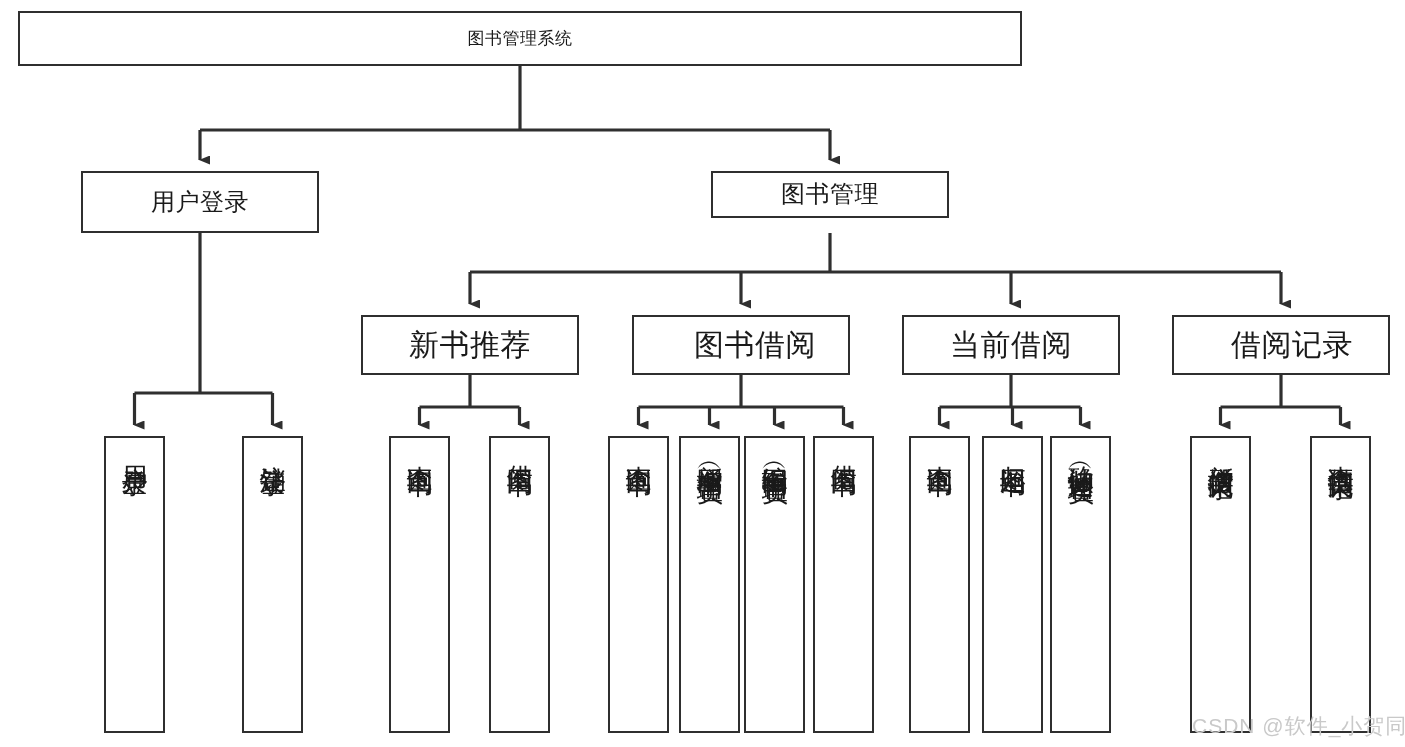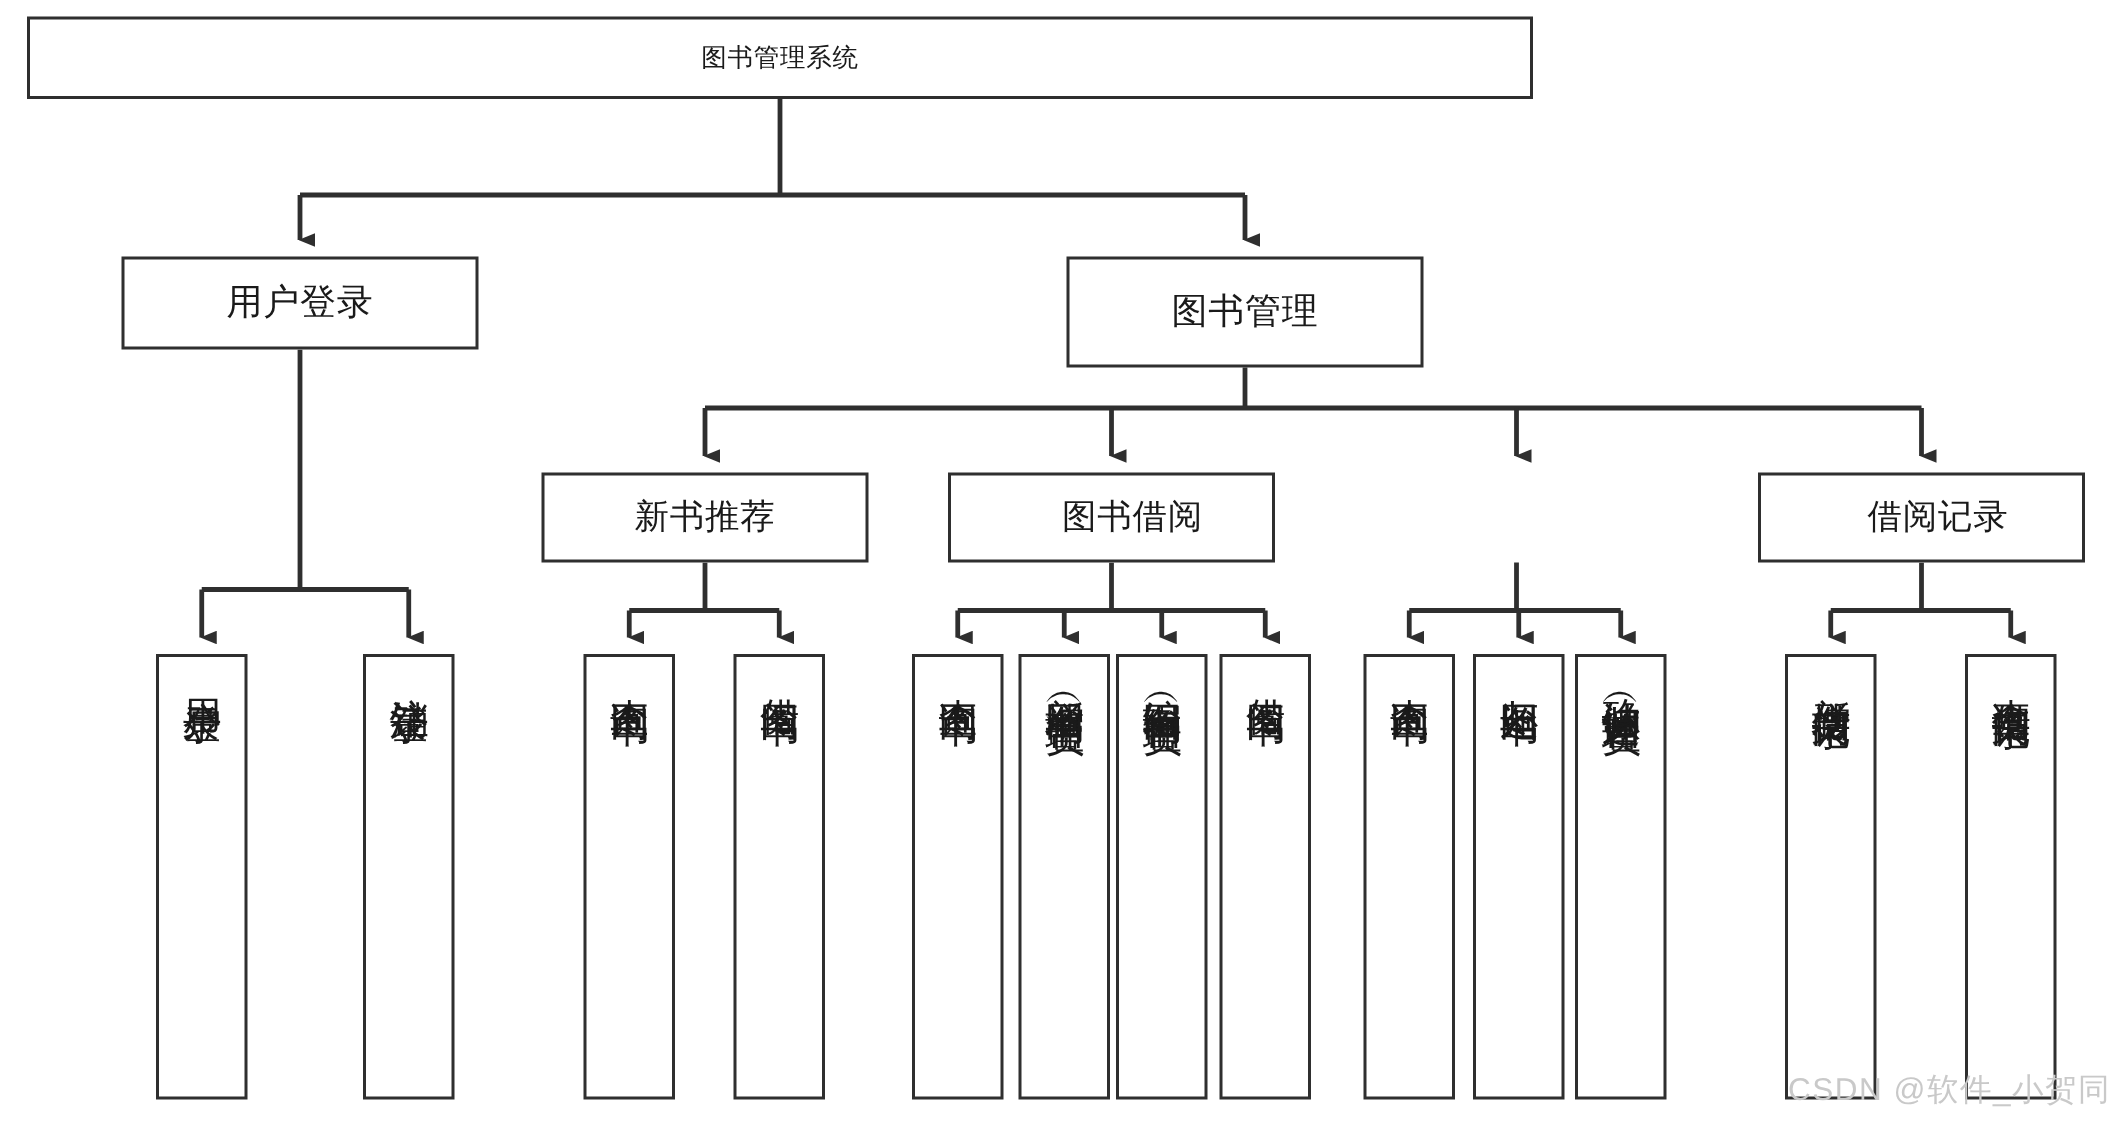--- a/index.html
+++ b/index.html
@@ -38,21 +38,21 @@
   }
   .node .node-label {
     display: block;
     text-align: center;
     line-height: 1.28;
     letter-spacing: 0.5px;
   }
   .node.level0 { border-width: 2.5px; }
   .node.level0 .node-label { font-size: 17px; }
   .node.level1 .node-label { font-size: 24px; }
-  .node.level2 .node-label { font-size: 23px; }
+  .node.level2 .node-label { font-size: 30px; }
   .node.leaf {
     align-items: flex-start;
     padding-top: 7px;
   }
   .node.leaf .node-label {
     writing-mode: vertical-rl;
     text-orientation: upright;
     font-size: 26px;
     line-height: 1.06;
     letter-spacing: 2px;
@@ -115,29 +115,32 @@
       </g>
   </svg>
 
   <div class="node level0" style="left: 18px; top: 11px; width: 1004px; height: 55px;">
     <span class="node-label">图书管理系统</span>
   </div>
 
   <div class="node level1" style="left: 81px; top: 171px; width: 238px; height: 62px;">
     <span class="node-label">用户登录</span>
   </div>
-  <div class="node level1" style="left: 711px; top: 171px; width: 238px; height: 74px;">
+  <div class="node level1" style="left: 711px; top: 171px; width: 238px; height: 47px;">
     <span class="node-label">图书管理</span>
   </div>
 
   <div class="node level2" style="left: 361px; top: 315px; width: 218px; height: 60px;">
     <span class="node-label">新书推荐</span>
   </div>
   <div class="node level2" style="left: 632px; top: 315px; width: 218px; height: 60px; padding-left: 28px;">
     <span class="node-label">图书借阅</span>
+  </div>
+  <div class="node level2" style="left: 902px; top: 315px; width: 218px; height: 60px;">
+    <span class="node-label">当前借阅</span>
   </div>
   <div class="node level2" style="left: 1172px; top: 315px; width: 218px; height: 60px; padding-left: 22px;">
     <span class="node-label">借阅记录</span>
   </div>
 
   <div class="node leaf" style="left: 104px; top: 436px; width: 61px; height: 297px;">
     <span class="node-label">用户登录</span>
   </div>
   <div class="node leaf" style="left: 242px; top: 436px; width: 61px; height: 297px;">
     <span class="node-label">注销登录</span>

